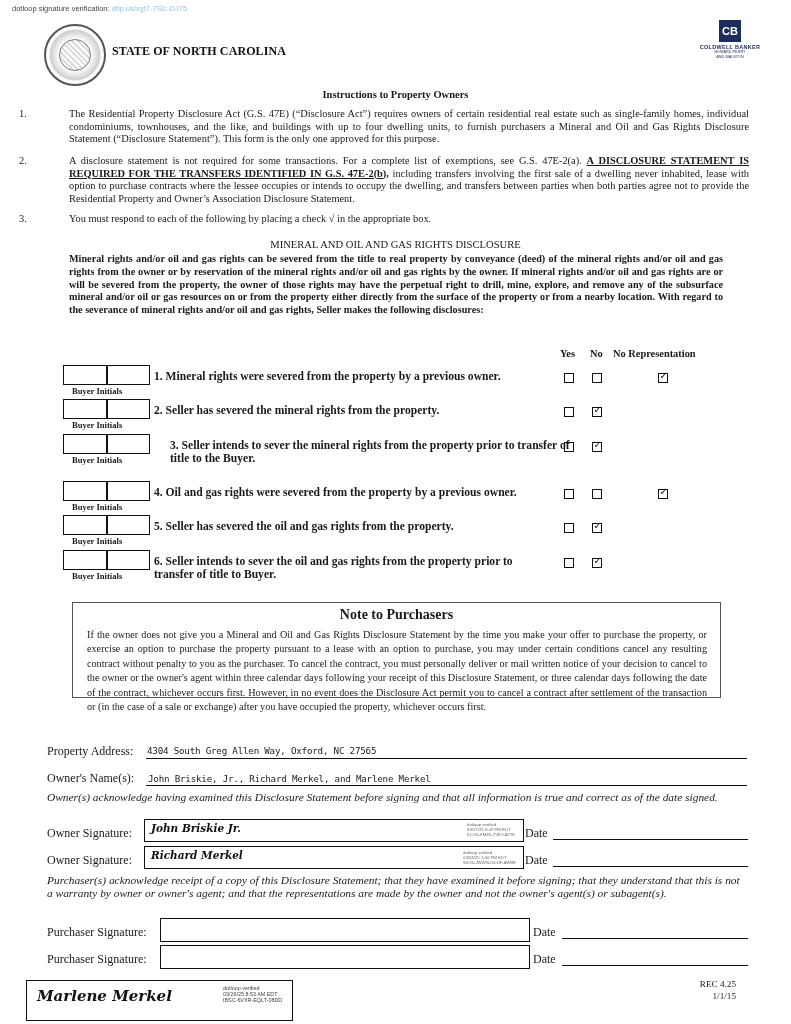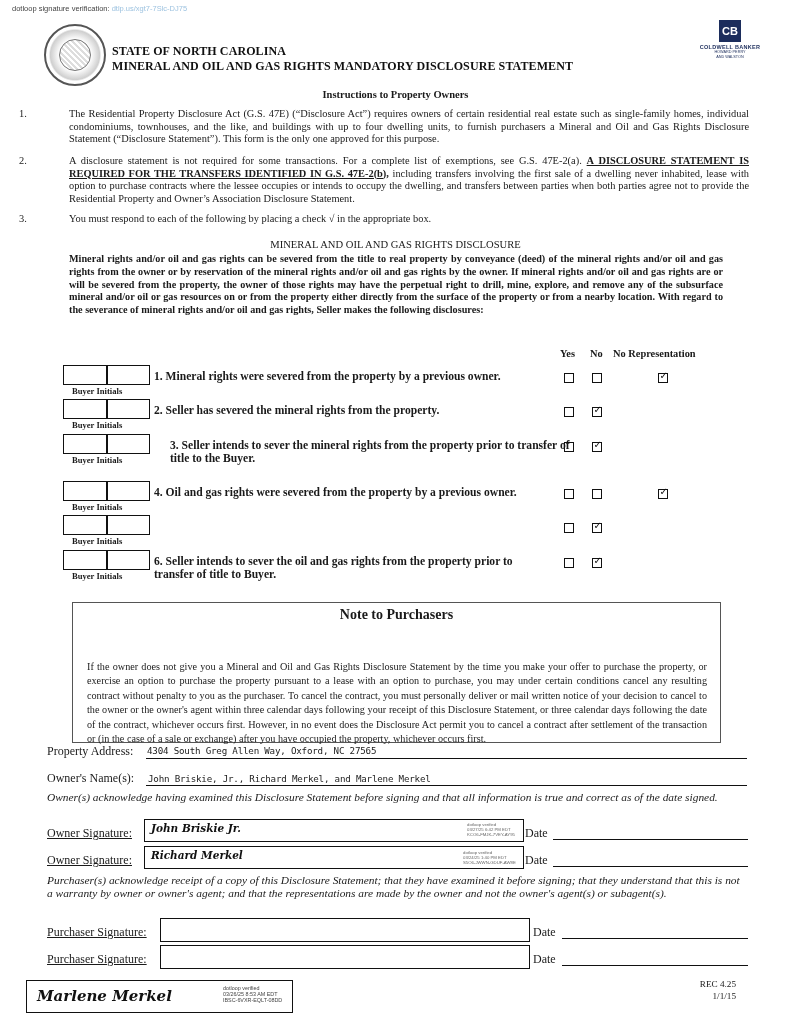--- a/index.html
+++ b/index.html
@@ -31,57 +31,56 @@
   .col-hdr { position: absolute; top: 348px; font-weight: bold; font-size: 10.4px; text-align: right; }
 
   .q-row { position: absolute; left: 0; width: 791px; height: 36px; }
   .initials { position: absolute; left: 63px; top: 0; width: 87px; height: 20px; border: 1.6px solid #111; }
   .initials .div { position: absolute; left: 42px; top: 0; width: 1.6px; height: 100%; background: #111; }
   .initials-label { position: absolute; left: 72px; top: 21px; font-weight: bold; font-size: 8.6px; }
   .q-text { position: absolute; left: 154px; top: 5px; width: 400px; font-weight: bold; font-size: 11.6px; line-height: 13.4px; }
   .chk { position: absolute; width: 10px; height: 10px; border: 1.6px solid #111; top: 8px; }
   .chk .mark { position: absolute; left: 0.5px; top: -4px; font-size: 10px; font-weight: bold; color: #111; font-family: "DejaVu Sans", sans-serif; }
 
-  .note-box { position: absolute; left: 72px; top: 602px; width: 649px; height: 141px; border: 1.5px solid #555; }
+  .note-box { position: absolute; left: 72px; top: 602px; width: 649px; height: 96px; border: 1.5px solid #555; }
   .note-title { position: absolute; left: 0; top: 4px; width: 100%; text-align: center; font-weight: bold; font-size: 14px; }
-  .note-body { position: absolute; left: 14px; top: 25px; width: 620px; font-size: 10.2px; line-height: 14.4px; text-align: justify; margin-top: 32px; }
+  .note-body { position: absolute; left: 14px; top: 25px; width: 620px; font-size: 10.2px; line-height: 14.4px; text-align: justify; }
 
   .field-row { position: absolute; left: 47px; font-size: 12px; }
   .field-line { position: absolute; border-bottom: 1px solid #111; }
   .field-val { position: absolute; font-family: "DejaVu Sans Mono", "Liberation Mono", monospace; font-size: 9.2px; color: #222; letter-spacing: -0.2px; text-align: center; }
 
   .ack { position: absolute; left: 47px; width: 700px; font-style: italic; font-size: 11.4px; line-height: 13.4px; }
 
-  .sig-label { position: absolute; left: 47px; font-size: 12px; text-decoration: underline; }
+  .sig-label { position: absolute; left: 47px; font-size: 12px; }
   .sig-box { position: absolute; border: 1.6px solid #111; background: #fff; }
   .sig-name { position: absolute; left: 6px; top: 2px; font-family: "DejaVu Serif", serif; font-style: italic; font-weight: bold; font-size: 10.5px; color: #111; }
   .sig-ver { position: absolute; font-family: "Liberation Sans", sans-serif; font-size: 4.3px; line-height: 5px; color: #666; }
   .date-label { position: absolute; font-size: 12px; }
   .date-line { position: absolute; border-bottom: 1px solid #111; height: 1px; }
 
-  .marlene-box { position: absolute; left: 26px; top: 980px; width: 267px; height: 33px; border: 1.8px solid #111; }
+  .marlene-box { position: absolute; left: 26px; top: 980px; width: 267px; height: 41px; border: 1.8px solid #111; }
   .marlene-box .sig-name { font-size: 15px; top: 6px; left: 10px; }
   .marlene-box .sig-ver { left: 196px; top: 4px; font-size: 5.4px; line-height: 6.2px; color: #444; }
 
   .footer-code { position: absolute; right: 55px; top: 978px; text-align: right; font-size: 9.2px; line-height: 12px; }
 </style>
 </head>
 <body>
 
 <div class="verif-bar">
   <span>dotloop signature verification:</span>
   <span class="link">dtlp.us/xgt7-7Slc-DJ75</span>
 </div>
 
 <div class="seal">
     <div class="inner"></div>
   </div>
 <div class="title-block">
   <div>STATE OF NORTH CAROLINA</div>
-  <div>MINERAL AND OIL AND GAS RIGHTS MANDATORY DISCLOSURE STATEMENT</div>
 </div>
 <div class="cb-logo">
   <div class="mark">CB</div>
   <div class="name">COLDWELL BANKER</div>
   <div class="sub">HOWARD PERRY</div>
   <div class="sub">AND WALSTON</div>
 </div>
 
 <div class="section-title" style="top:89px;">Instructions to Property Owners</div>
 
@@ -153,20 +152,21 @@
   <div class="chk" style="left:658px;">
       <span class="mark">✓</span>
     </div>
 </div>
 
 <div class="q-row" style="top:515px;">
   <div class="initials">
       <div class="div"></div>
     </div>
   <div class="initials-label">Buyer Initials</div>
+  <div class="q-text">5. Seller has severed the oil and gas rights from the property.</div>
   <div class="chk" style="left:564px;"></div>
   <div class="chk" style="left:592px;">
       <span class="mark">✓</span>
     </div>
 </div>
 
 <div class="q-row" style="top:550px;">
   <div class="initials">
       <div class="div"></div>
     </div>

